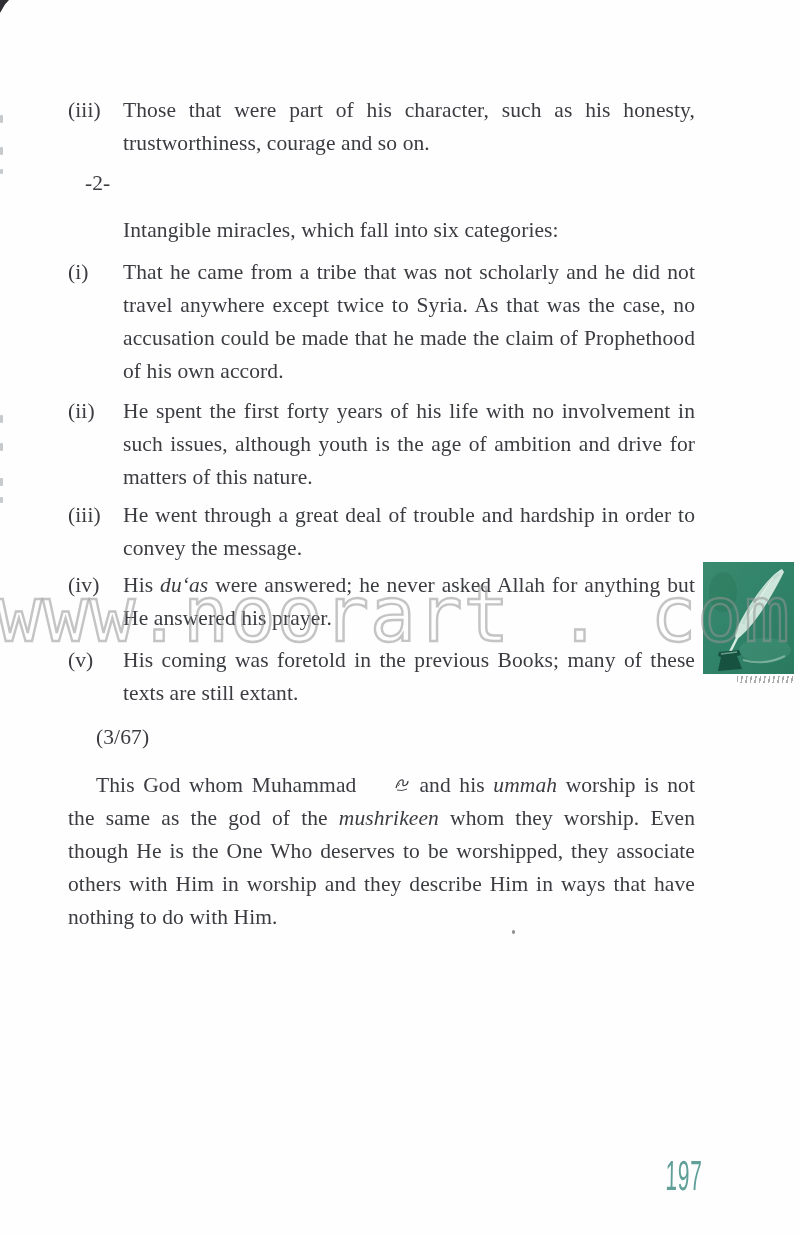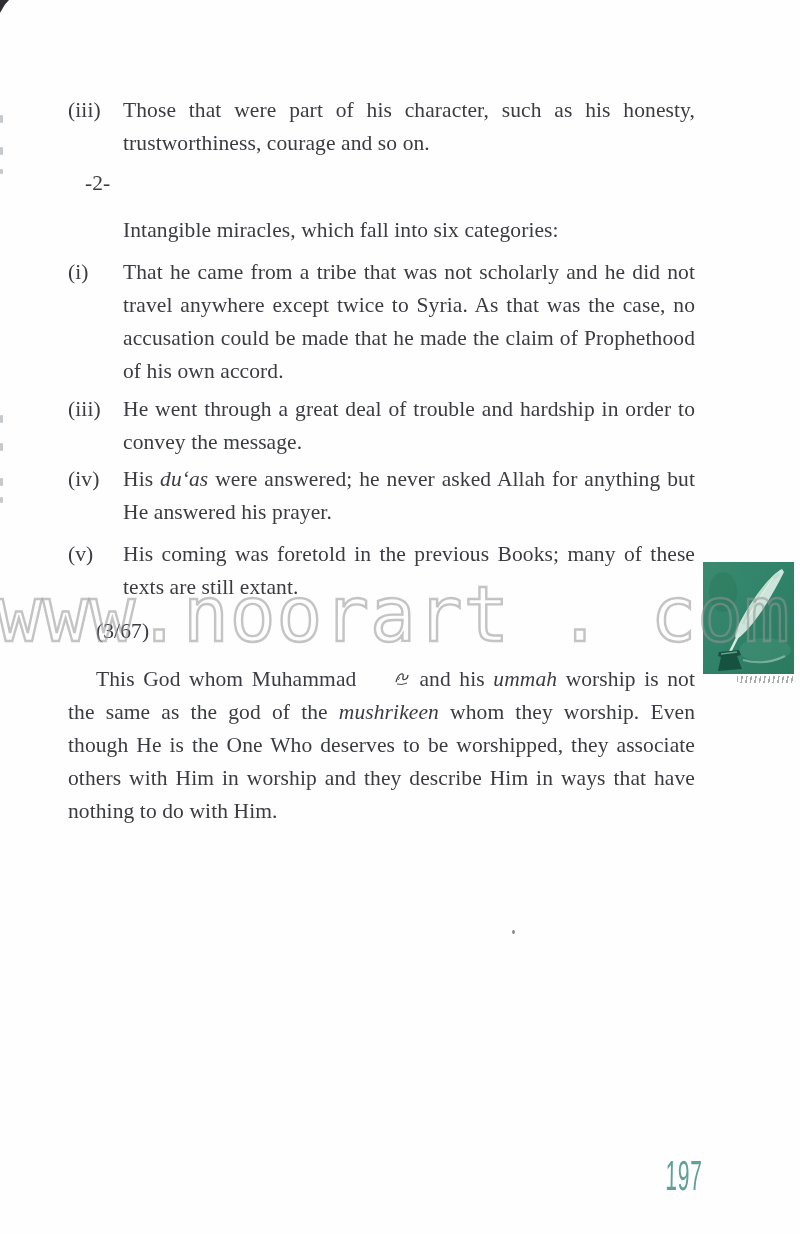--- a/index.html
+++ b/index.html
@@ -78,20 +78,24 @@
 
     <div class="dash">-2-</div>
 
     <div class="intro">Intangible miracles, which fall into six categories:</div>
 
     <div class="li mt9">
       <span class="marker">(i)</span>
       <span class="txt">That he came from a tribe that was not scholarly and he did not travel anywhere except twice to Syria. As that was the case, no accusation could be made that he made the claim of Prophethood of his own accord.</span>
     </div>
 
+    <div class="li mt7">
+      <span class="marker">(ii)</span>
+      <span class="txt">He spent the first forty years of his life with no involvement in such issues, although youth is the age of ambition and drive for matters of this nature.</span>
+    </div>
 
     <div class="li mt5">
       <span class="marker">(iii)</span>
       <span class="txt">He went through a great deal of trouble and hardship in order to convey the message.</span>
     </div>
 
     <div class="li mt4">
       <span class="marker">(iv)</span>
       <span class="txt"><span>His </span><span class="it">du‘as</span><span> were answered; he never asked Allah for anything but He answered his prayer.</span></span>
     </div>

